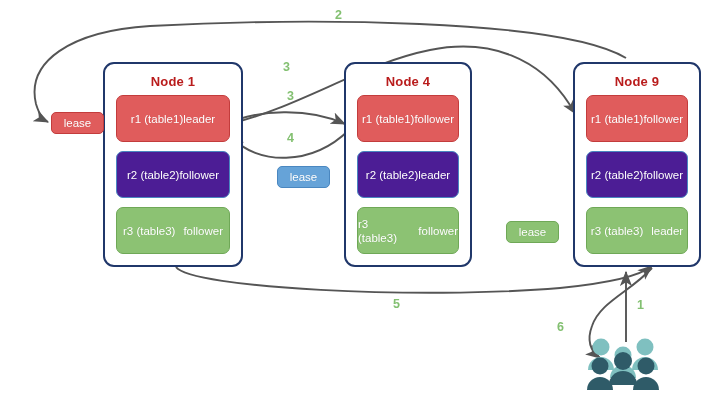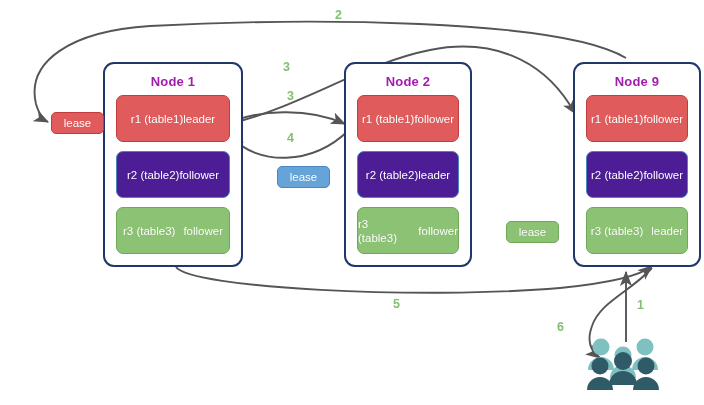--- a/index.html
+++ b/index.html
@@ -32,21 +32,21 @@
     box-sizing: border-box;
     border: 2px solid #20376a;
     border-radius: 11px;
     background: #ffffff;
     z-index: 2;
   }
   .node-title {
     text-align: center;
     font-size: 13px;
     font-weight: bold;
-    color: #a21caf;
+    color: #b91c1c;
     margin-top: 10px;
     letter-spacing: 0.2px;
   }
   .replica-list {
     padding: 6px 11px 10px 11px;
   }
   .replica {
     box-sizing: border-box;
     height: 47px;
     border-radius: 7px;
@@ -132,21 +132,21 @@
         <span>follower</span>
       </div>
       <div class="replica green">
         <span>r3 (table3)</span>
         <span>follower</span>
       </div>
     </div>
   </div>
 
   <div class="node-box" style="left:344px; top:62px; width:128px; height:205px;">
-    <div class="node-title">Node 2</div>
+    <div class="node-title">Node 4</div>
     <div class="replica-list">
       <div class="replica red">
         <span>r1 (table1)</span>
         <span>follower</span>
       </div>
       <div class="replica blue">
         <span>r2 (table2)</span>
         <span>leader</span>
       </div>
       <div class="replica green">

